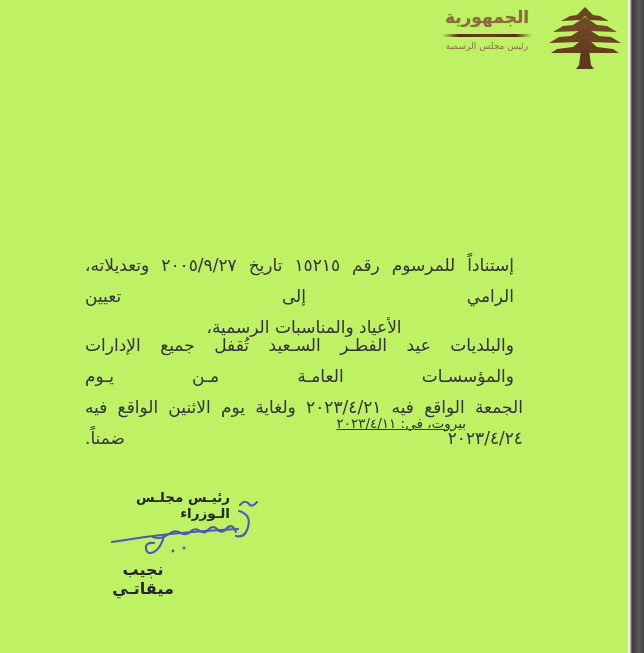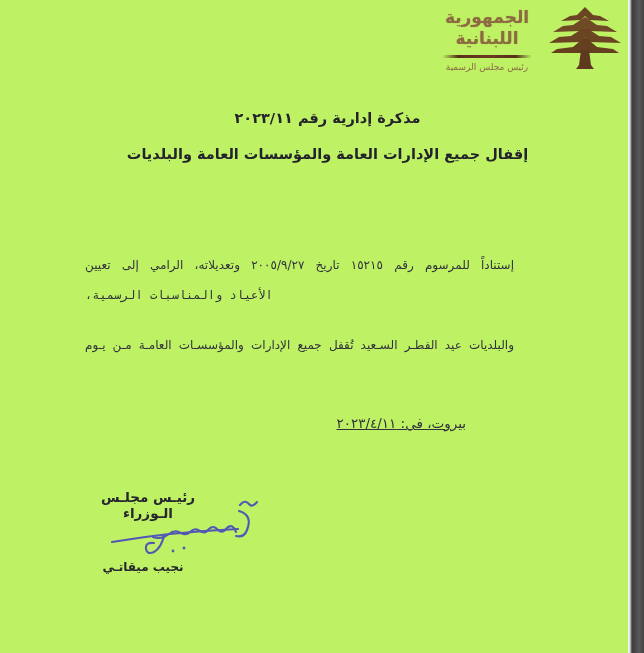--- a/index.html
+++ b/index.html
@@ -18,67 +18,65 @@
     text-shadow:0 0 1px rgba(141,106,66,.55);}
   .emblem-rule{width:90px;height:3px;margin:6px auto 4px auto;border-radius:2px;
     background:linear-gradient(90deg,rgba(84,48,26,0) 0,#54301a 18%,#6e3a20 50%,#54301a 82%,rgba(84,48,26,0) 100%);}
   .emblem-office{font-size:9px;color:#8a6847;letter-spacing:.5px;}
   .cedar{position:absolute;left:547px;top:6px;width:76px;height:64px;}
   
   .t-line{position:absolute;left:95px;width:465px;text-align:center;direction:rtl;
     font-weight:bold;font-size:14.5px;color:#23232b;}
   .t1{top:110px;} .t2{top:146px;} .t3{top:178px;}
   
-  .para{position:absolute;left:85px;width:438px;direction:rtl;font-size:12px;
+  .para{position:absolute;left:85px;width:438px;direction:rtl;font-size:17px;
     color:#32323c;line-height:31px;}
   .p1{top:250px;} .p2{top:330px;}
   .l-just{text-align:justify;text-align-last:justify;}
-  .l-start{text-align:left;font-family:Liberation Mono, monospace;}
+  .l-start{text-align:center;}
   .indent{padding-right:9px;}
   
   .dateline{position:absolute;top:415px;right:178px;direction:rtl;font-size:13.5px;color:#32323c;text-decoration:underline;}
   
-  .sig-title{position:absolute;left:76px;top:489px;width:144px;text-align:center;direction:rtl;
+  .sig-title{position:absolute;left:86px;top:489px;width:144px;direction:rtl;
     font-weight:bold;font-size:13.5px;color:#26262e;}
   .sig-svg{position:absolute;left:90px;top:496px;width:175px;height:66px;}
   .sig-name{position:absolute;left:93px;top:560px;width:100px;text-align:center;direction:rtl;
-    font-weight:bold;font-size:12px;color:#26262e;}
+    font-weight:bold;font-size:16px;color:#26262e;}
 </style>
 </head>
 <body>
 
 <div class="page">
 
   <div class="emblem-text">
     <div class="emblem-l">الجمهورية</div>
-    <div class="emblem-l">اللبنانية</div>
     <div class="emblem-rule"></div>
     <div class="emblem-office">رئيس مجلس الرسمية</div>
   </div>
 
   <svg class="cedar" viewBox="0 0 76 64" aria-hidden="true">
     <g fill="#6b4523">
       <path d="M38 1 L30 9 L23 10 L14 15 L34 14 L38 10 L42 14 L62 15 L53 10 L46 9 Z"></path>
       <path d="M38 11 L26 19 L16 20 L6 26 L34 25 L38 21 L42 25 L70 26 L60 20 L50 19 Z" fill="#6f4a26"></path>
       <path d="M38 21 L24 30 L12 31 L2 37 L34 36 L38 31 L42 36 L74 37 L64 31 L52 30 Z"></path>
       <path d="M38 31 L26 41 L10 43 L4 47 L72 47 L66 43 L50 41 Z" fill="#64401f"></path>
       <path d="M34 44 L42 44 L44 59 L47 63 L29 63 L32 59 Z" fill="#5d3a1e"></path>
     </g>
   </svg>
 
-  <div class="t-line t1">مذكرة إدارية رقم ٢٠٢٣/١١</div>
-  <div class="t-line t2">إقفال جميع الإدارات العامة والمؤسسات العامة والبلديات</div>
 
   <div class="para p1">
     <div class="l-just indent">إستناداً للمرسوم رقم ١٥٢١٥ تاريخ ٢٠٠٥/٩/٢٧ وتعديلاته، الرامي إلى تعيين</div>
     <div class="l-start">الأعياد والمناسبات الرسمية،</div>
   </div>
 
   <div class="para p2">
     <div class="l-just indent">والبلديات عيد الفطـر السـعيد تُقفل جميع الإدارات والمؤسسـات العامـة مـن يـوم</div>
+    <div class="l-just">الجمعة الواقع فيه ٢٠٢٣/٤/٢١ ولغاية يوم الاثنين الواقع فيه ٢٠٢٣/٤/٢٤ ضمناً.</div>
   </div>
 
   <div class="dateline">بيروت، في: ٢٠٢٣/٤/١١</div>
 
   <div class="sig-title">رئيـس مجلـس الـوزراء</div>
 
   <svg class="sig-svg" viewBox="0 0 175 66" aria-hidden="true">
     <g fill="none" stroke="#5257b5" stroke-width="2.1" stroke-linecap="round" stroke-linejoin="round">
       <path d="M150 9 q5 -6 9 -1 q3 4 8 -2"></path>
       <path d="M149 15 q14 4 8 19 q-3 8 -11 6"></path>

